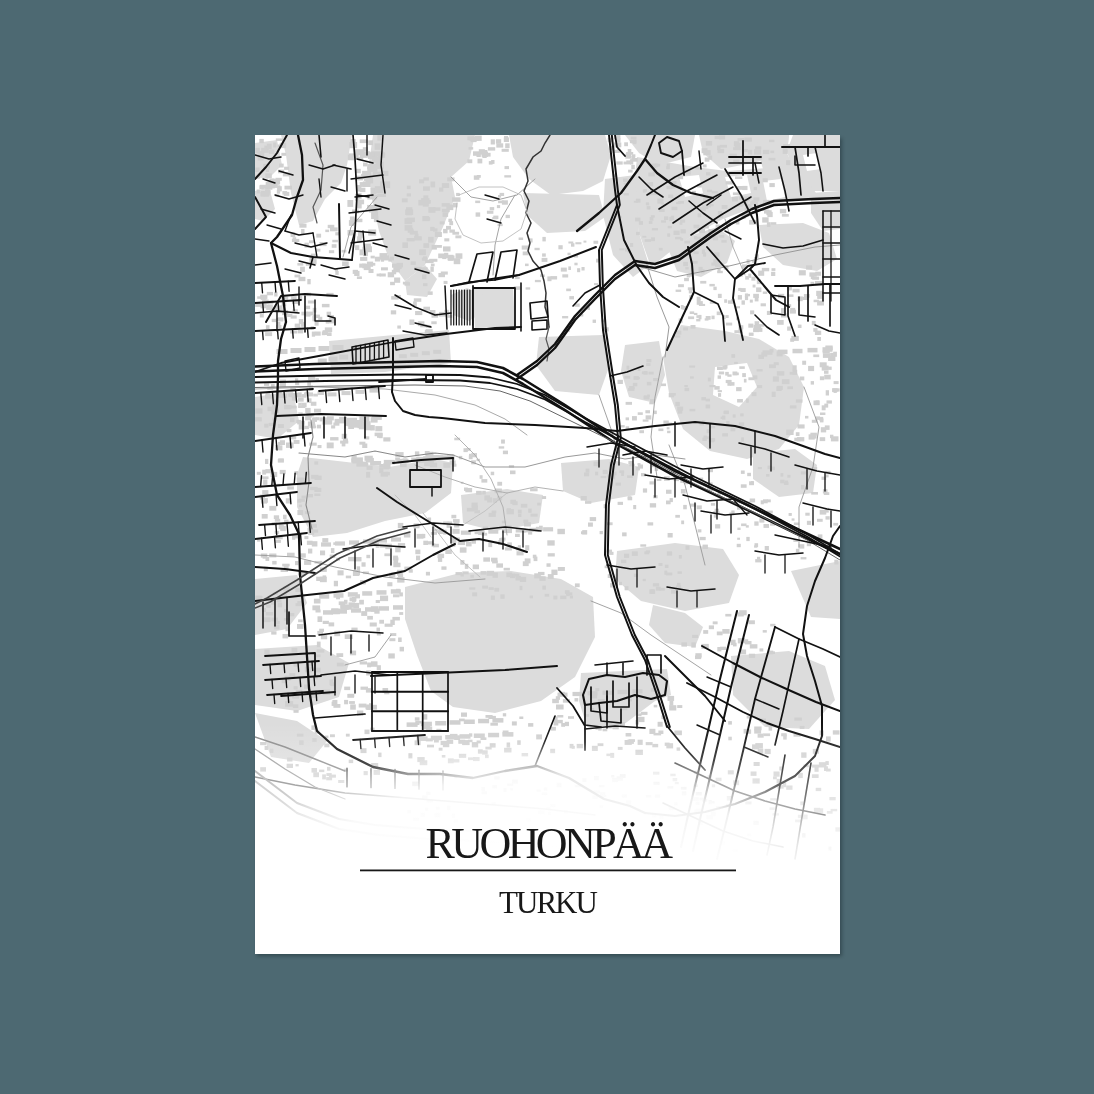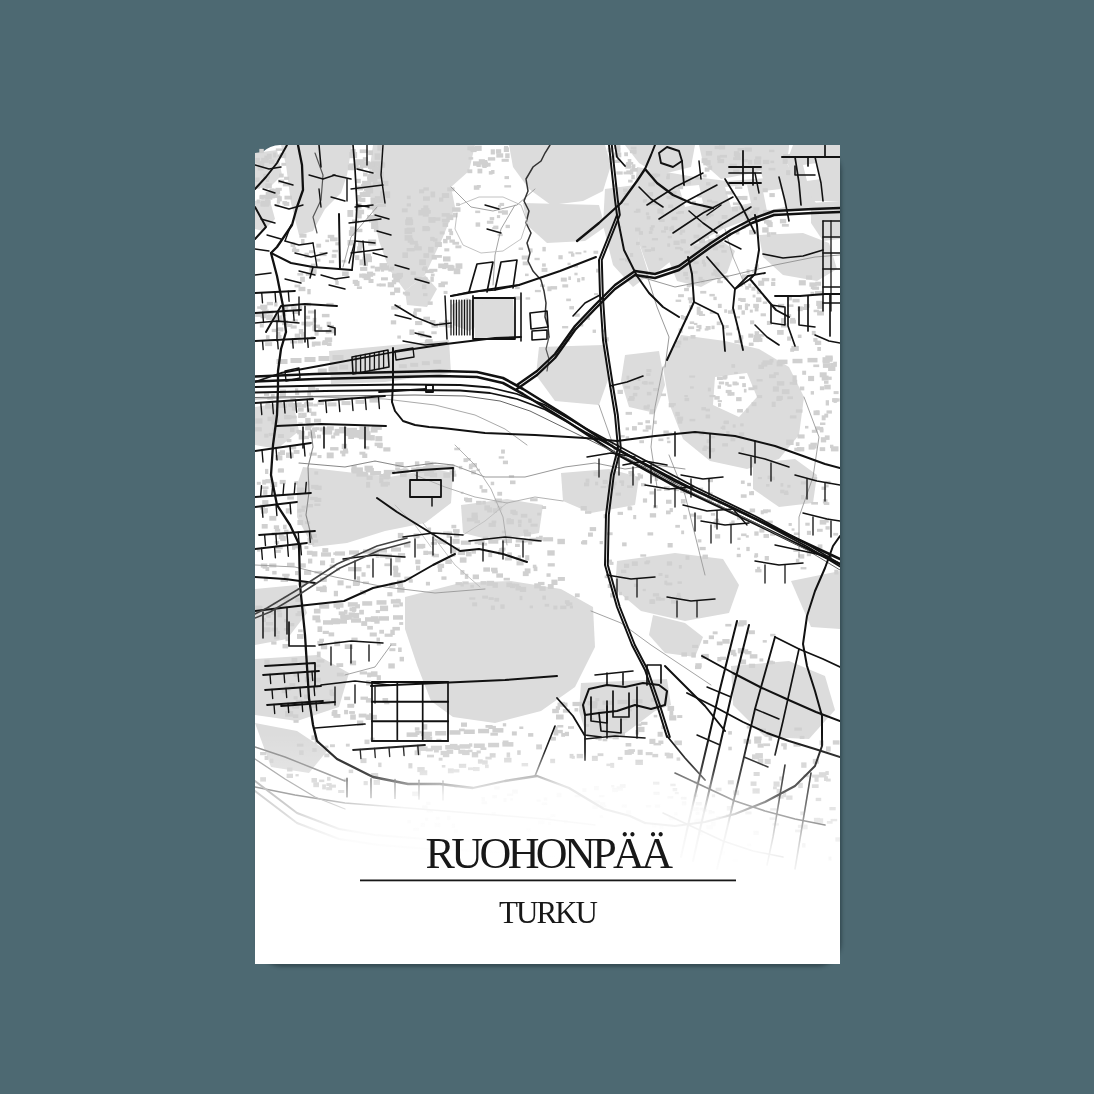--- a/index.html
+++ b/index.html
@@ -1,16 +1,16 @@
 <!DOCTYPE html>
 <html><head>
 <meta charset="utf-8">
 <style>
   html,body{margin:0;padding:0;width:1094px;height:1094px;background:#4d6972;overflow:hidden;}
-  #poster{position:absolute;left:255px;top:145px;width:585px;height:818.5px;background:#ffffff;box-shadow:2px 2.5px 3.5px rgba(15,30,35,.38);border-radius:25px;}
+  #poster{position:absolute;left:255px;top:135px;width:585px;height:818.5px;background:#ffffff;box-shadow:2px 2.5px 3.5px rgba(15,30,35,.38);}
   svg{display:block}
 </style>
 </head>
 <body>
 <div id="poster">
 <svg width="585" height="818.5" viewBox="0 0 585 818.5">
 <defs>
 <linearGradient id="fade" x1="0" y1="588" x2="0" y2="745" gradientUnits="userSpaceOnUse">
 <stop offset="0" stop-color="#ffffff" stop-opacity="0"></stop>
 <stop offset="0.4" stop-color="#ffffff" stop-opacity="0.35"></stop>

